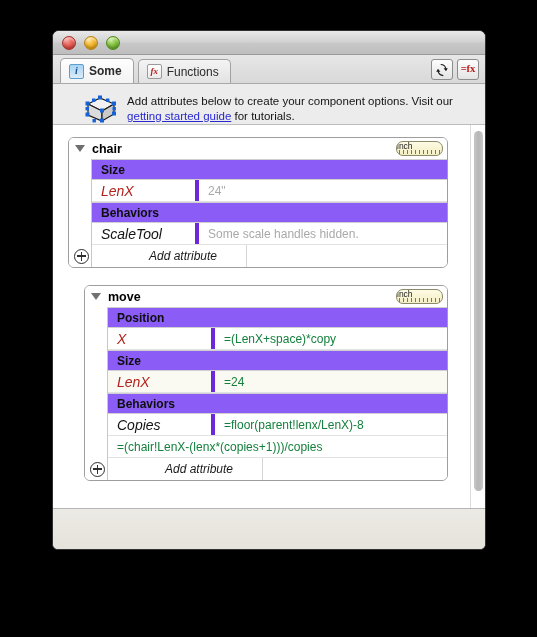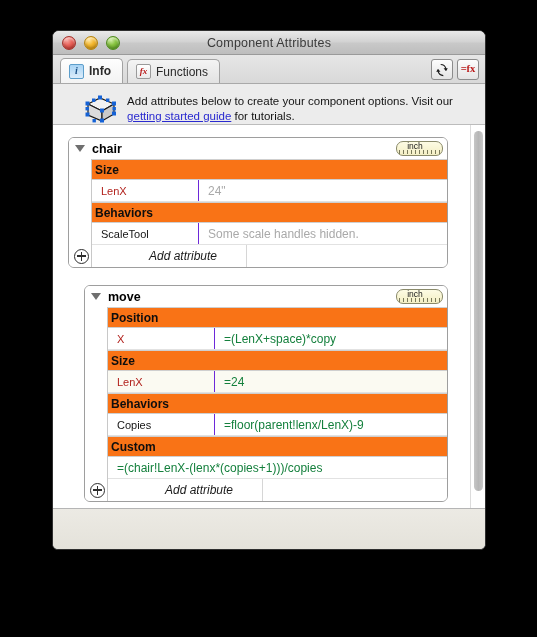--- a/index.html
+++ b/index.html
@@ -240,21 +240,21 @@
     position: absolute;
     right: 4px;
     top: 3px;
     width: 47px;
     height: 15px;
     border: 1px solid #8a8a6a;
     border-radius: 7px;
     background: linear-gradient(to bottom, #fdfbe4 0%, #f4efc4 100%);
     font-size: 8.5px;
     color: #1b1b1b;
-    text-align: center;
+    text-align: left;
     padding-right: 9px;
     box-sizing: border-box;
     line-height: 9px;
     overflow: hidden;
   }
   .unit-ticks {
     position: absolute;
     left: 2px; right: 2px; bottom: 1px;
     height: 4px;
     background-image: repeating-linear-gradient(to right,
@@ -263,48 +263,49 @@
 
   
   .rows {
     border-left: 1px solid #c8c8c8;
     margin-left: 22px;
   }
   .grp-row {
     height: 21px;
     display: flex;
     align-items: center;
-    background: #f97316;
+    background: #8b5cf6;
     border-top: 1px solid #cfcfcf;
     border-bottom: 1px solid #cfcfcf;
-    padding-left: 3px;
+    padding-left: 9px;
     font-size: 12px;
     font-weight: bold;
     color: #0e0e0e;
     box-sizing: border-box;
   }
   .attr-row {
     height: 22px;
     display: flex;
     align-items: center;
     border-bottom: 1px solid #e2e2e2;
     background: #ffffff;
     box-sizing: border-box;
   }
   .attr-row.tint { background: #fbfaf2; }
   .attr-name {
     width: 107px;
     padding-left: 9px;
-    font-size: 11px;
+    font-size: 14px;
     color: #141414;
-    border-right: 1px solid #6d28d9;
+    border-right: 4px solid #6d28d9;
     box-sizing: border-box;
     height: 100%;
     display: flex;
     align-items: center;
+    font-style: italic;
   }
   .attr-name.red { color: #b2221d; }
   .attr-value {
     flex: 1;
     padding-left: 9px;
     font-size: 12px;
     color: #15803d;
     display: flex;
     align-items: center;
     height: 100%;
@@ -380,27 +381,26 @@
 <div id="root">
 
   <div class="window">
 
     <div class="titlebar">
       <div class="traffic">
         <div class="light close"></div>
         <div class="light min"></div>
         <div class="light max"></div>
       </div>
-      <div class="window-title">Component Attributes</div>
     </div>
 
     <div class="tabbar">
       <div class="tab active">
         <span class="tab-ico info">i</span>
-        <span>Info</span>
+        <span>Some</span>
       </div>
       <div class="tab">
         <span class="tab-ico fx">fx</span>
         <span>Functions</span>
       </div>
 
       <div class="tabbar-right">
         <div class="tool-btn">
           <svg width="14" height="14" viewBox="0 0 16 16">
             <path d="M8 2.4a5.6 5.6 0 0 1 5.2 3.5l-1.9.0 2.8 3.5 2.0-3.5-1.6 0A6.9 6.9 0 0 0 8 1.0z" fill="#1c1c1c" transform="translate(-1.5,0)"></path>
@@ -493,24 +493,23 @@
 
           <div class="grp-row">Size</div>
           <div class="attr-row tint">
             <div class="attr-name red">LenX</div>
             <div class="attr-value">=24</div>
           </div>
 
           <div class="grp-row">Behaviors</div>
           <div class="attr-row">
             <div class="attr-name">Copies</div>
-            <div class="attr-value">=floor(parent!lenx/LenX)-9</div>
-          </div>
-
-          <div class="grp-row">Custom</div>
+            <div class="attr-value">=floor(parent!lenx/LenX)-8</div>
+          </div>
+
           <div class="attr-row">
             <div class="attr-value">=(chair!LenX-(lenx*(copies+1)))/copies</div>
           </div>
         </div>
 
         <div class="add-row">
           <span class="add-circle"></span>
           <div class="add-rows-wrap">
             <div class="add-label">Add attribute</div>
             <div class="add-blank"></div>

